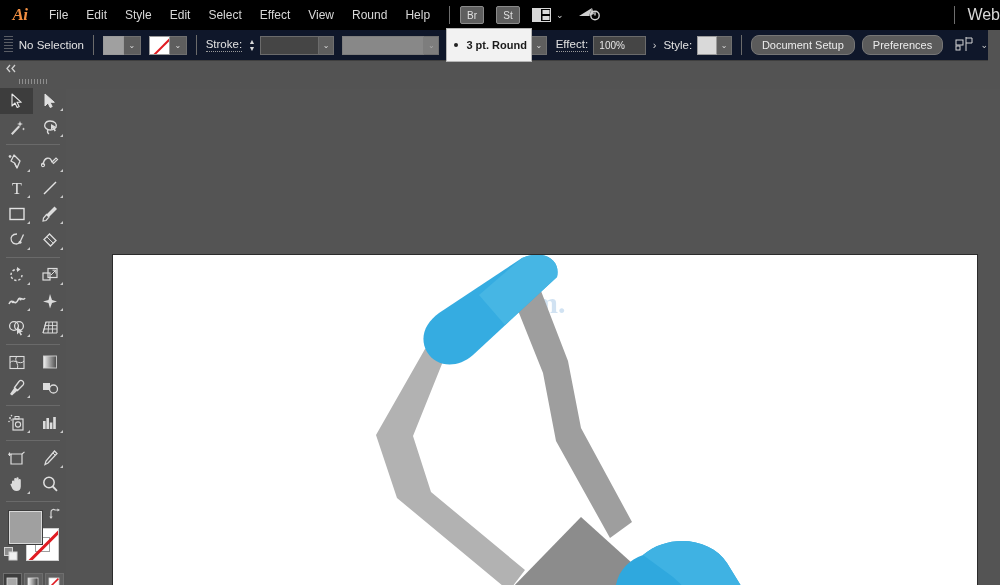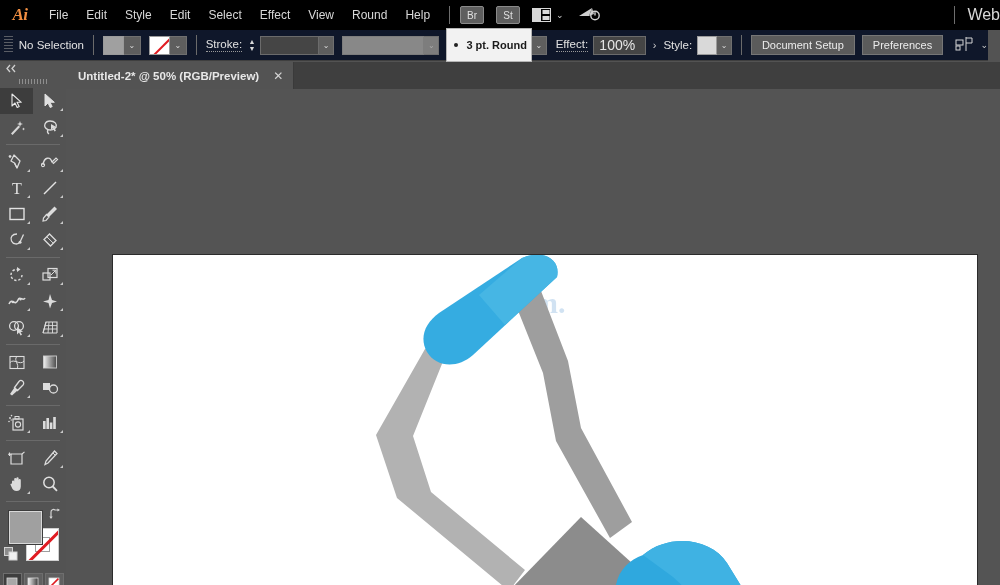--- a/index.html
+++ b/index.html
@@ -70,35 +70,35 @@
   .u-label {
     color:#e2e2e2; font-size:11.5px; border-bottom:1px dotted #9a9a9a; padding-bottom:1px;
   }
   .spinner {
     width:11px; height:20px; display:flex; flex-direction:column;
     align-items:center; justify-content:center; margin:0 3px 0 5px; color:#d8d8d8;
   }
   .spinner span { font-size:7px; line-height:7px; }
   .field {
     height:19px; background:#454545; border:1px solid #6b6b6b;
-    display:flex; align-items:center; padding:0 5px; color:#e6e6e6; font-size:14px;
+    display:flex; align-items:center; padding:0 5px; color:#e6e6e6; font-size:10px;
   }
   .field.wide { width:66px; }
   .field.prof { width:92px; background:#888888; border-color:#7d7d7d; }
   .field.opacity { width:58px; background:#454545; }
   .brushfield {
     width:96px; height:19px; background:#f2f2f2; border:1px solid #b5b5b5;
     display:flex; align-items:center; color:#1a1a1a; font-size:11px; font-weight:bold;
     padding:16px 4px;
   }
   .brush-dot { width:4px; height:4px; border-radius:50%; background:#222; margin:0 8px 0 3px; }
   .arrow-r { color:#cfcfcf; font-size:11px; margin:0 7px; }
   .btn {
     height:20px; padding:0 10px; background:#5b5b5b; border:1px solid #767676;
-    color:#ececec; font-size:11px; display:flex; align-items:center; border-radius:0;
+    color:#ececec; font-size:11px; display:flex; align-items:center; border-radius:8px;
     white-space:nowrap;
   }
   .swatch-style { width:22px; height:19px; background:#d9d9d9; border:1px solid #9a9a9a; }
 
   
   .tabbar {
     position:absolute; top:62px; left:66px; width:934px; height:27px;
     background:#3f3f3f; display:flex; align-items:flex-end;
   }
   .doctab {
@@ -288,26 +288,20 @@
       <svg width="20" height="16" viewBox="0 0 20 16">
         <rect x="1" y="4" width="7" height="5" fill="none" stroke="#d5d5d5"></rect>
         <rect x="1" y="10" width="4" height="4" fill="none" stroke="#d5d5d5"></rect>
         <path d="M11 1 L11 15" stroke="#d5d5d5"></path>
         <path d="M11 2 L17 2 L17 7 L11 7" fill="none" stroke="#d5d5d5"></path>
       </svg>
     </div>
     <span class="chev">⌄</span>
   </div>
 
-  <div class="tabbar">
-    <div class="doctab">
-      <span>Untitled-2* @ 50% (RGB/Preview)</span>
-      <span class="tab-close">✕</span>
-    </div>
-  </div>
 
   <div class="toolpanel">
     <div class="tp-head">
       <svg width="12" height="9" viewBox="0 0 12 9">
         <path d="M5 1 L2 4.5 L5 8 M10 1 L7 4.5 L10 8" fill="none" stroke="#cfcfcf" stroke-width="1.3"></path>
       </svg>
     </div>
     <div class="tp-grip">
         <i></i>
       </div>

